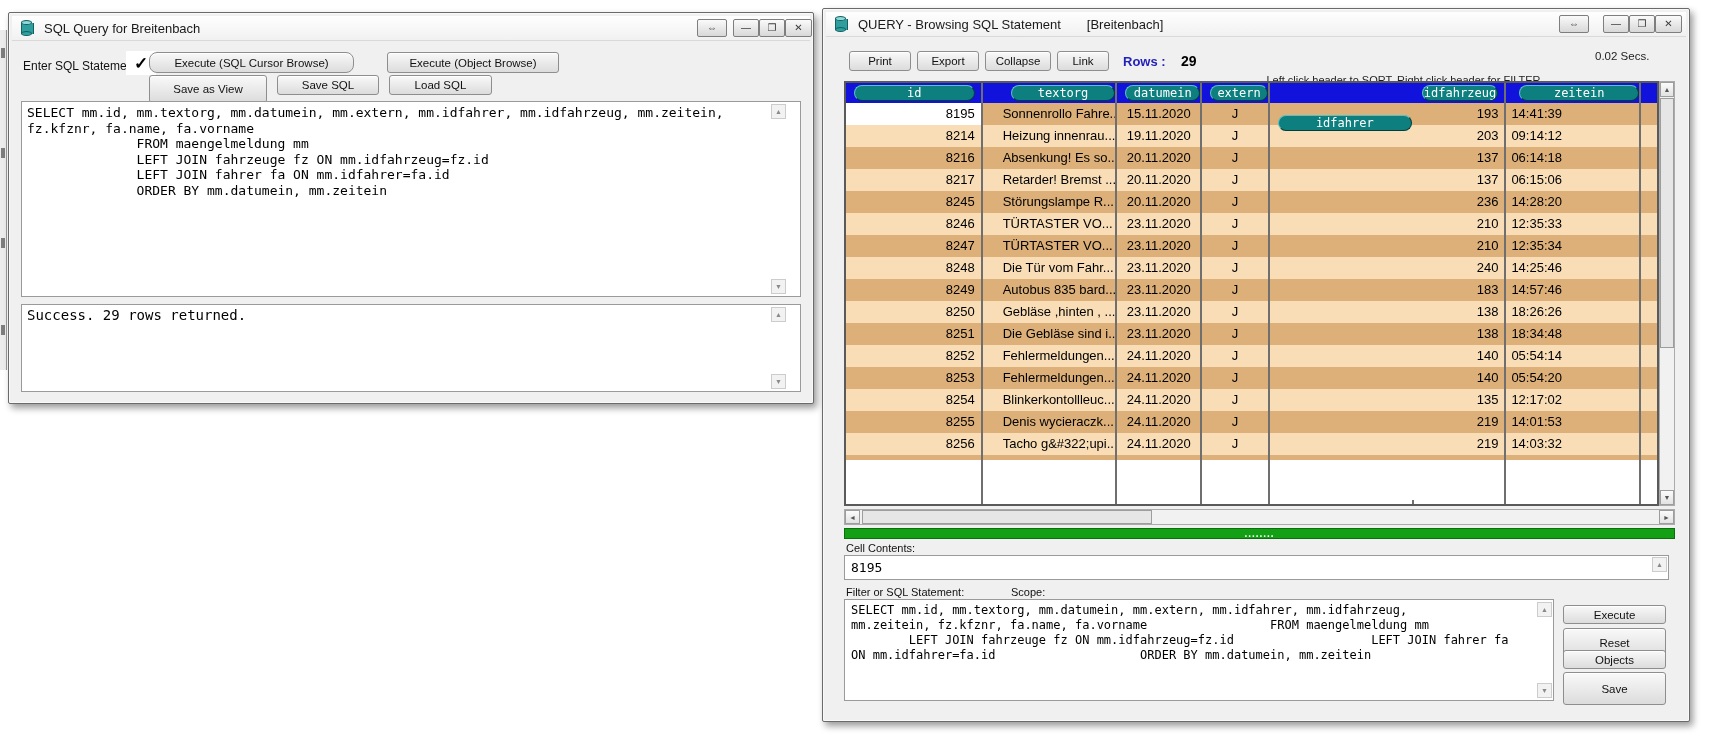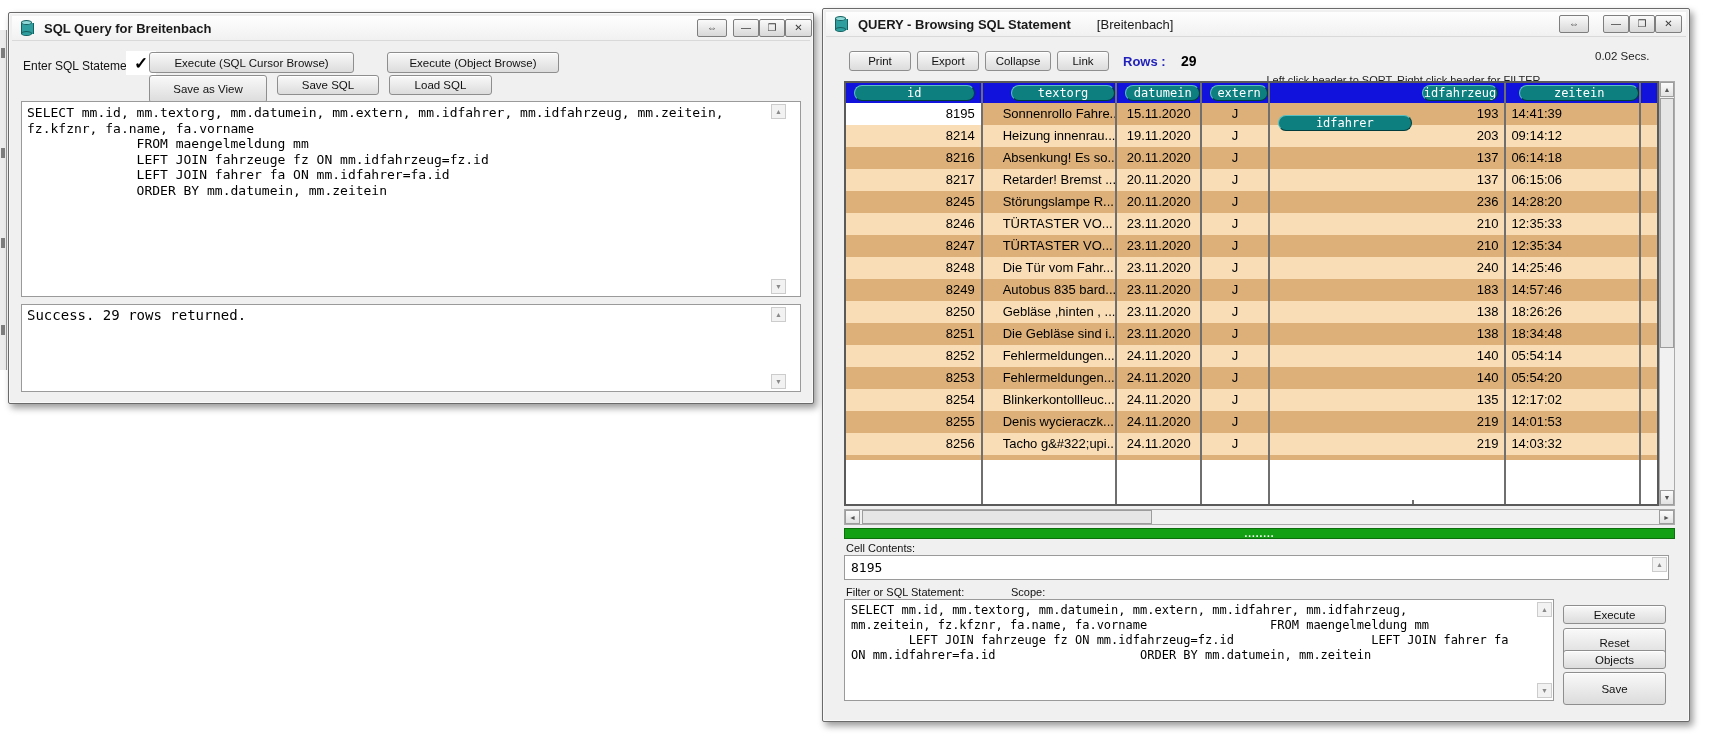--- a/index.html
+++ b/index.html
@@ -12,21 +12,21 @@
   .titlebar { position:absolute; left:3px; right:3px; top:3px; height:25px;
               background:linear-gradient(#fefefe,#f1f1f1); border-bottom:1px solid #d9d9d9;
               display:flex; align-items:center; }
   .db-icon { width:13px; height:17px; margin-left:9px; position:relative; }
   .db-icon .body { position:absolute; left:0; top:3px; width:13px; height:11px;
                    background:#2f9e9e; border-left:1px solid #145f5f; border-right:1px solid #145f5f; }
   .db-icon .top { position:absolute; left:0; top:0; width:11px; height:5px; border-radius:50%;
                   background:#8fd8d8; border:1px solid #145f5f; }
   .db-icon .bot { position:absolute; left:0; top:11px; width:11px; height:5px; border-radius:50%;
                   background:#2f9e9e; border:1px solid #145f5f; }
-  .title-text { font-size:13px; color:#1a1a1a; margin-left:10px; white-space:pre;font-weight:bold; }
+  .title-text { font-size:13px; color:#1a1a1a; margin-left:10px; white-space:pre; }
   .title-suffix { font-size:13px; color:#1a1a1a; margin-left:26px; }
   .wbtn { position:absolute; top:6px; height:18px; background:linear-gradient(#fafafa,#d8d8d8);
           border:1px solid #7e7e7e; border-radius:2px; display:flex; align-items:center;
           justify-content:center; font-size:10px; color:#3c3c3c; cursor:default; }
   .wbtn span { line-height:10px; }
 
   
   .btn { position:absolute; background:linear-gradient(#f9f9f9,#dcdcdc); border:1px solid #8e8e8e;
          border-radius:3px; font-size:11.5px; color:#111; display:flex; align-items:center;
          justify-content:center; box-shadow:inset 0 1px 0 #ffffff; white-space:nowrap; }
@@ -123,21 +123,21 @@
         <span>❐</span>
       </div>
     <div class="wbtn" style="left:776px; width:27px;">
         <span>✕</span>
       </div>
 
     <div class="lbl" style="left:14px; top:46px;">Enter SQL Statement:</div>
     <div class="checkbox" style="left:117px; top:38px; width:30px; height:24px;">
       <span>✓</span>
     </div>
-    <div class="btn" style="left:140px; top:39px; width:205px; height:21px;">Execute (SQL Cursor Browse)</div>
+    <div class="btn" style="left:140px; top:39px; width:205px; height:21px;border-radius:8px;">Execute (SQL Cursor Browse)</div>
     <div class="btn" style="left:378px; top:39px; width:172px; height:21px;">Execute (Object Browse)</div>
     <div class="btn" style="left:140px; top:62px; width:118px; height:28px;">Save as View</div>
     <div class="btn" style="left:268px; top:62px; width:102px; height:20px;">Save SQL</div>
     <div class="btn" style="left:380px; top:62px; width:103px; height:20px;">Load SQL</div>
 
     <div class="textbox" style="left:12px; top:88px; width:780px; height:196px; font-size:13px; line-height:15.5px; padding:3px 5px;">SELECT mm.id, mm.textorg, mm.datumein, mm.extern, mm.idfahrer, mm.idfahrzeug, mm.zeitein,
 fz.kfznr, fa.name, fa.vorname
               FROM maengelmeldung mm
               LEFT JOIN fahrzeuge fz ON mm.idfahrzeug=fz.id
               LEFT JOIN fahrer fa ON mm.idfahrer=fa.id

